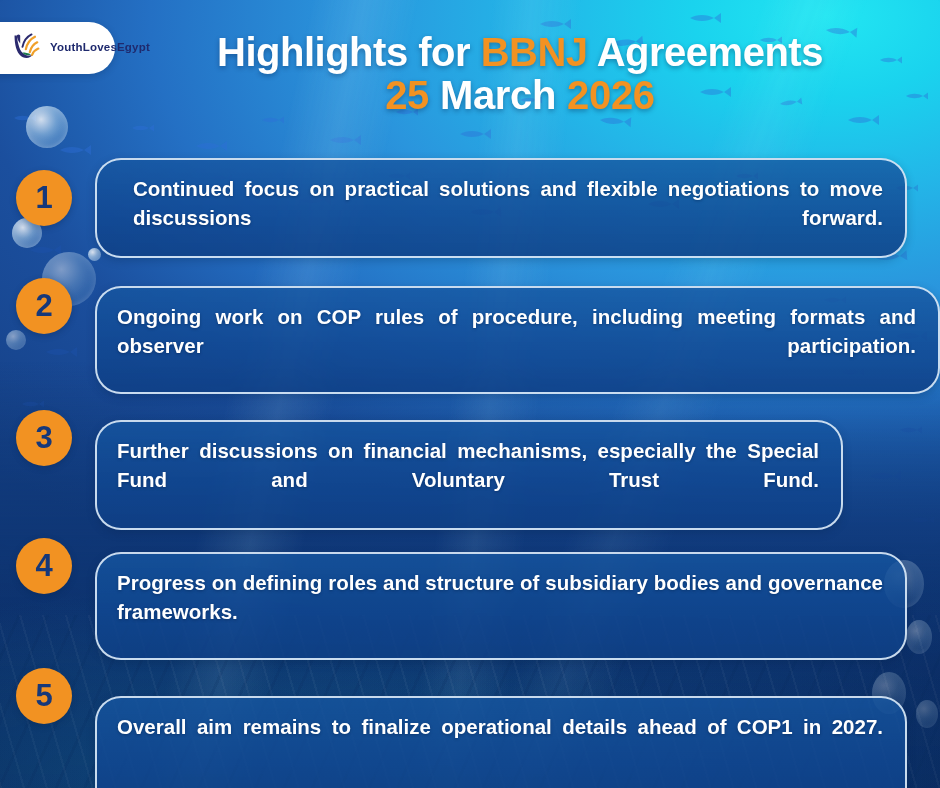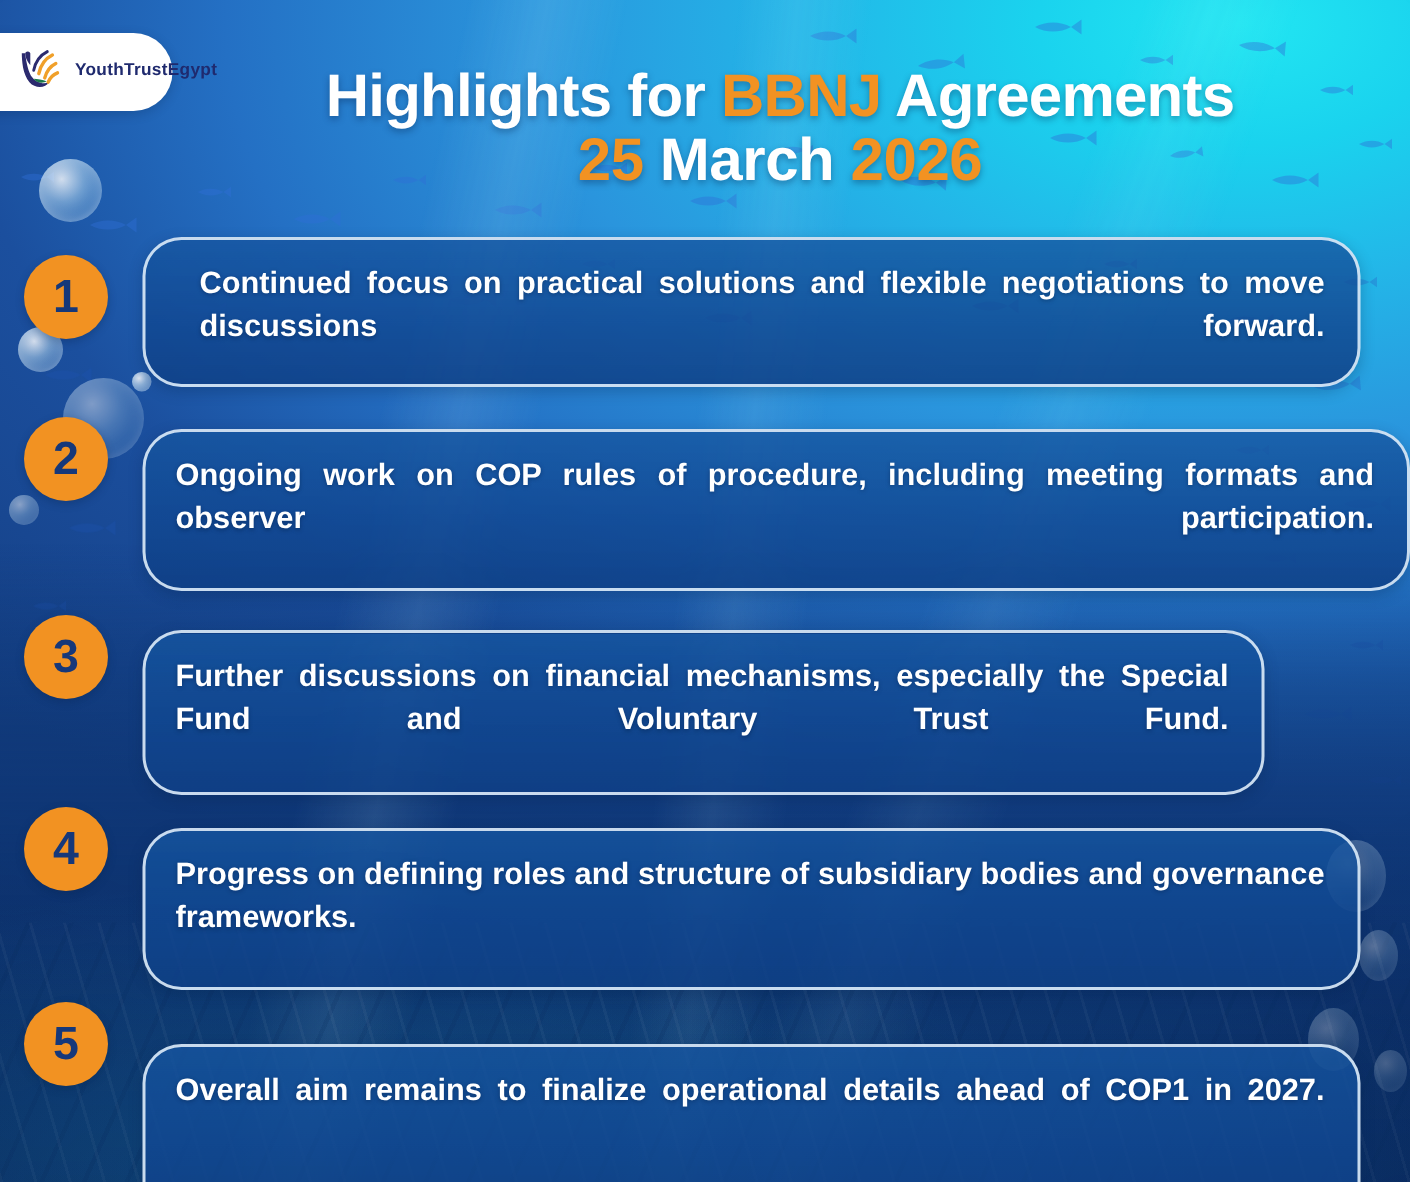--- a/index.html
+++ b/index.html
@@ -77,21 +77,21 @@
   }
   .logo-mark{width:34px;height:34px;flex:0 0 34px;margin-right:6px;}
   .logo-text{
     display:flex;flex-direction:row;justify-content:center;
     color:#1f2a6e;font-weight:bold;font-size:11.5px;line-height:1.16;
     letter-spacing:.2px;
   }
 
   
   .heading{
-    position:absolute;left:120px;right:20px;top:44px;
+    position:absolute;left:120px;right:20px;top:32px;
     text-align:center;z-index:5;
     line-height:1.02;
   }
   .title-line{
     font-size:40px;font-weight:bold;color:#ffffff;
     letter-spacing:-.5px;
     text-shadow:0 2px 5px rgba(6,36,80,.40);
     white-space:nowrap;
   }
   .date-line{
@@ -227,21 +227,21 @@
       <path d="M12 8 C12 8 14 28 20 36 C25 43 34 45 40 42 C36 49 24 50 17 42 C9 33 8 16 8 8 Z" fill="#2b2a6e"></path>
       <path d="M12 8 C12 8 13 6 15 6 C17 6 18 8 18 8 L18 22 C18 22 16 20 14 16 C12.5 13 12 8 12 8 Z" fill="#2b2a6e"></path>
       <path d="M38 6 C30 10 24 18 22 28" stroke="#2b2a6e" stroke-width="3.4" fill="none" stroke-linecap="round"></path>
       <path d="M44 10 C36 14 30 22 28 32" stroke="#f0a02a" stroke-width="4" fill="none" stroke-linecap="round"></path>
       <path d="M48 20 C42 23 37 29 35 37" stroke="#f0a02a" stroke-width="4" fill="none" stroke-linecap="round"></path>
       <path d="M50 31 C45 33 41 37 39 42" stroke="#f0a02a" stroke-width="4" fill="none" stroke-linecap="round"></path>
       <path d="M22 38 C25 43 33 44 37 41 C33 39 26 38 22 38 Z" fill="#1d7a4c"></path>
     </svg>
     <div class="logo-text">
       <span>Youth</span>
-      <span>Trust</span>
+      <span>Loves</span>
       <span>Egypt</span>
     </div>
   </div>
 
   <div class="heading">
     <div class="title-line"><span>Highlights for </span><span class="accent">BBNJ</span><span> Agreements</span></div>
     <div class="date-line"><span class="accent">25</span><span> March </span><span class="accent">2026</span></div>
   </div>
 
   <div class="list">

